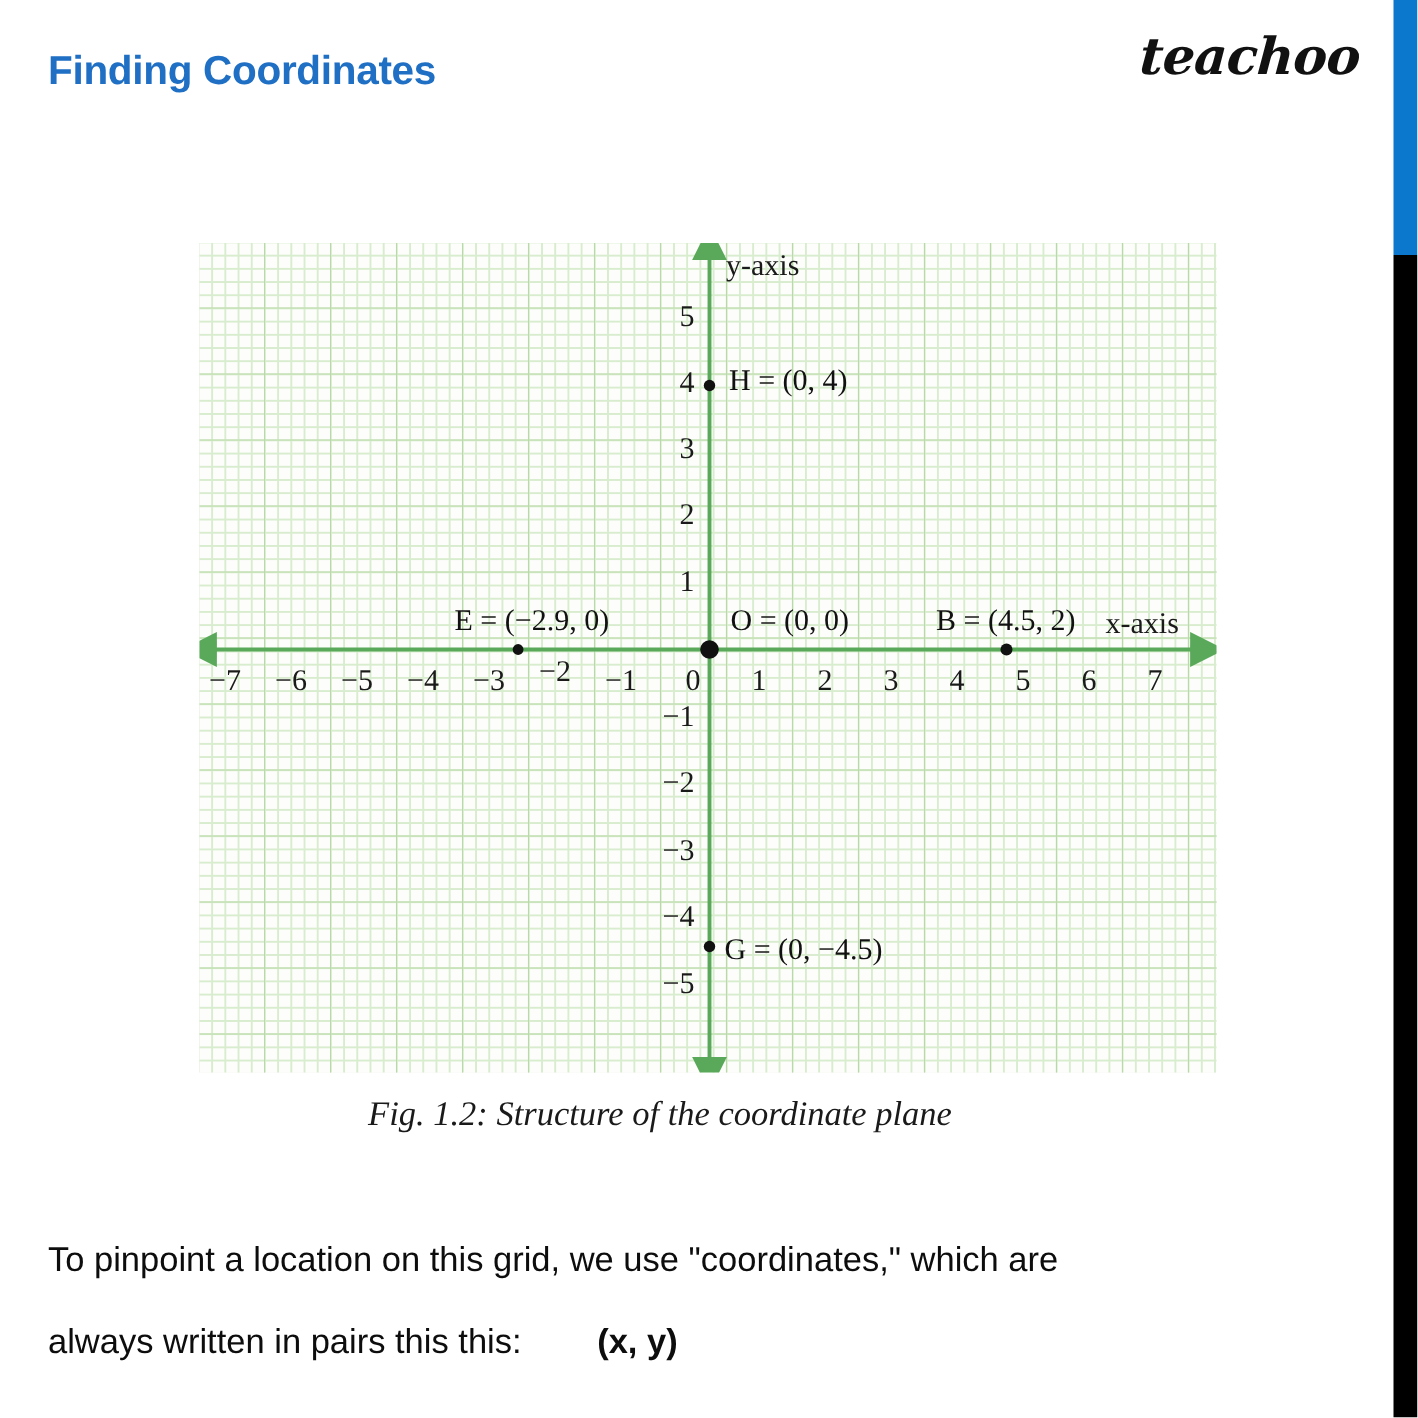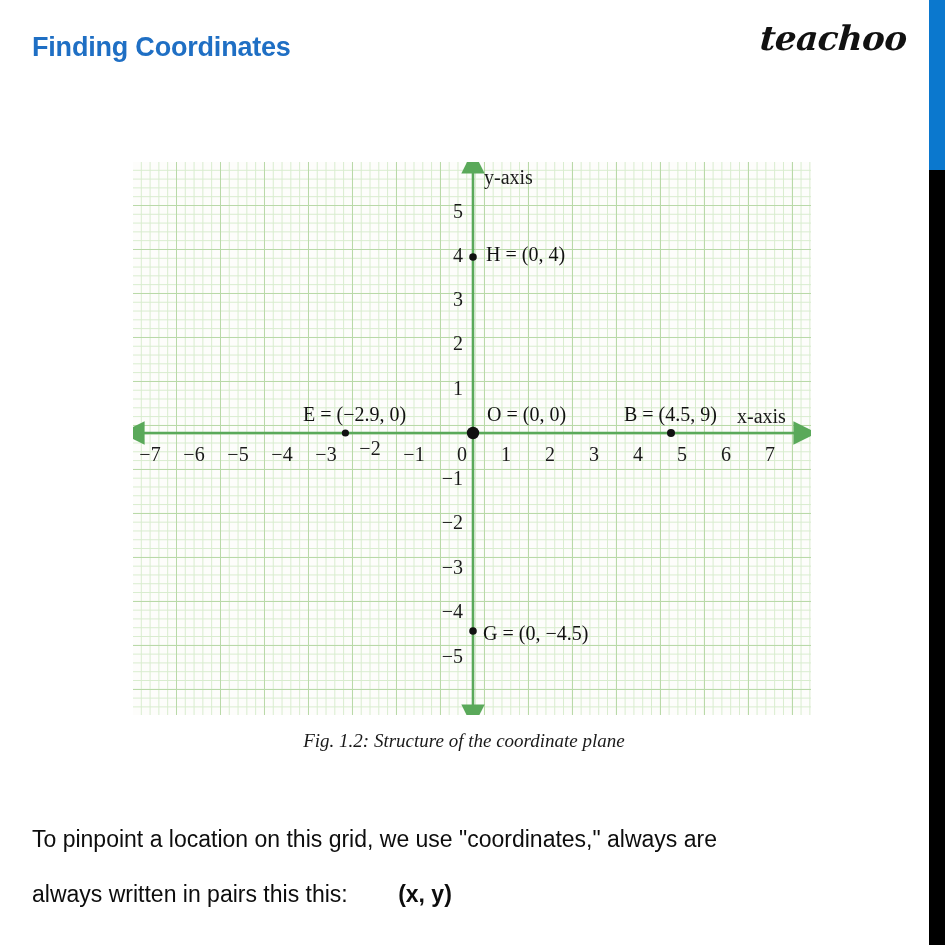--- a/index.html
+++ b/index.html
@@ -121,23 +121,22 @@
   }
 
   #figure-caption {
     position: absolute;
     left: 0;
     top: 730px;
     width: 880px;
     text-align: center;
     font-family: "Liberation Serif", serif;
     font-style: italic;
-    font-size: 19px;
+    font-size: 23px;
     color: #1a1a1a;
-    margin-left: 24px;
   }
 
   
   #body-copy {
     position: absolute;
     left: 32px;
     top: 812px;
     width: 880px;
     font-size: 23px;
     line-height: 55px;
@@ -214,23 +213,23 @@
 
     <circle cx="671" cy="433" r="4.0" fill="#111111"></circle>
 
     <circle cx="473" cy="257" r="3.8" fill="#111111"></circle>
 
     <circle cx="473" cy="631" r="3.8" fill="#111111"></circle>
   </svg>
 
   <div class="point-label" style="left:303px; top:403px;">E = (−2.9, 0)</div>
   <div class="point-label" style="left:487px; top:403px;">O = (0, 0)</div>
-  <div class="point-label" style="left:624px; top:403px;">B = (4.5, 9)</div>
+  <div class="point-label" style="left:624px; top:403px;">B = (4.5, 2)</div>
   <div class="point-label" style="left:486px; top:243px;">H = (0, 4)</div>
   <div class="point-label" style="left:483px; top:622px;text-align:center;">G = (0, −4.5)</div>
 
   <div id="figure-caption">Fig. 1.2: Structure of the coordinate plane</div>
 </div>
 
 <div id="body-copy">
-  <span>To pinpoint a location on this grid, we use "coordinates," always are</span><br>
+  <span>To pinpoint a location on this grid, we use "coordinates," which are</span><br>
   <span>always written in pairs this this: </span><b>(x, y)</b>
 </div>
 
 </body></html>

